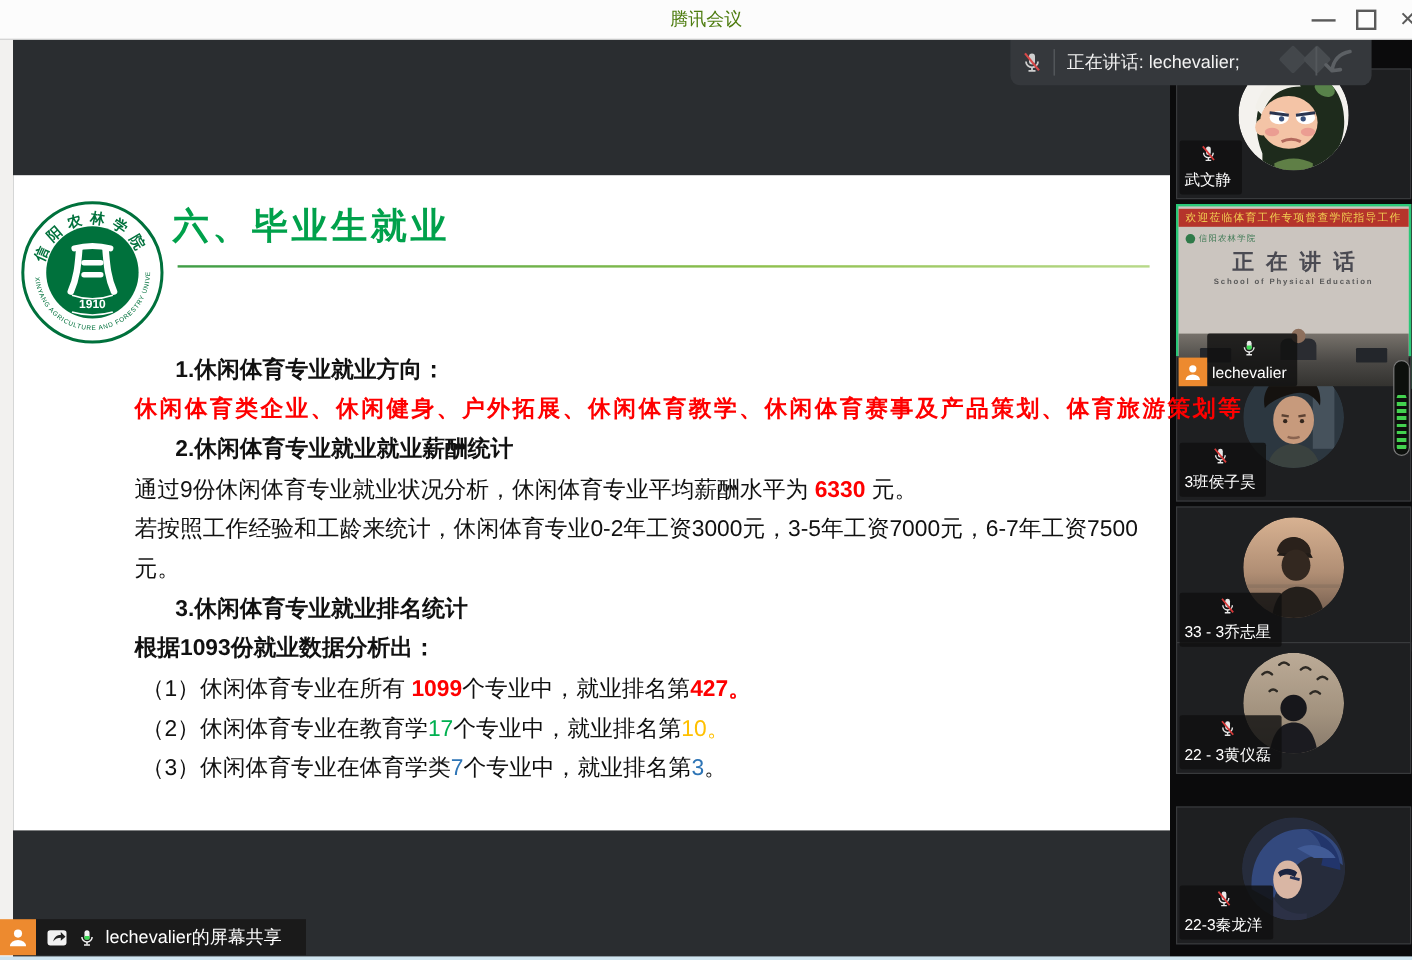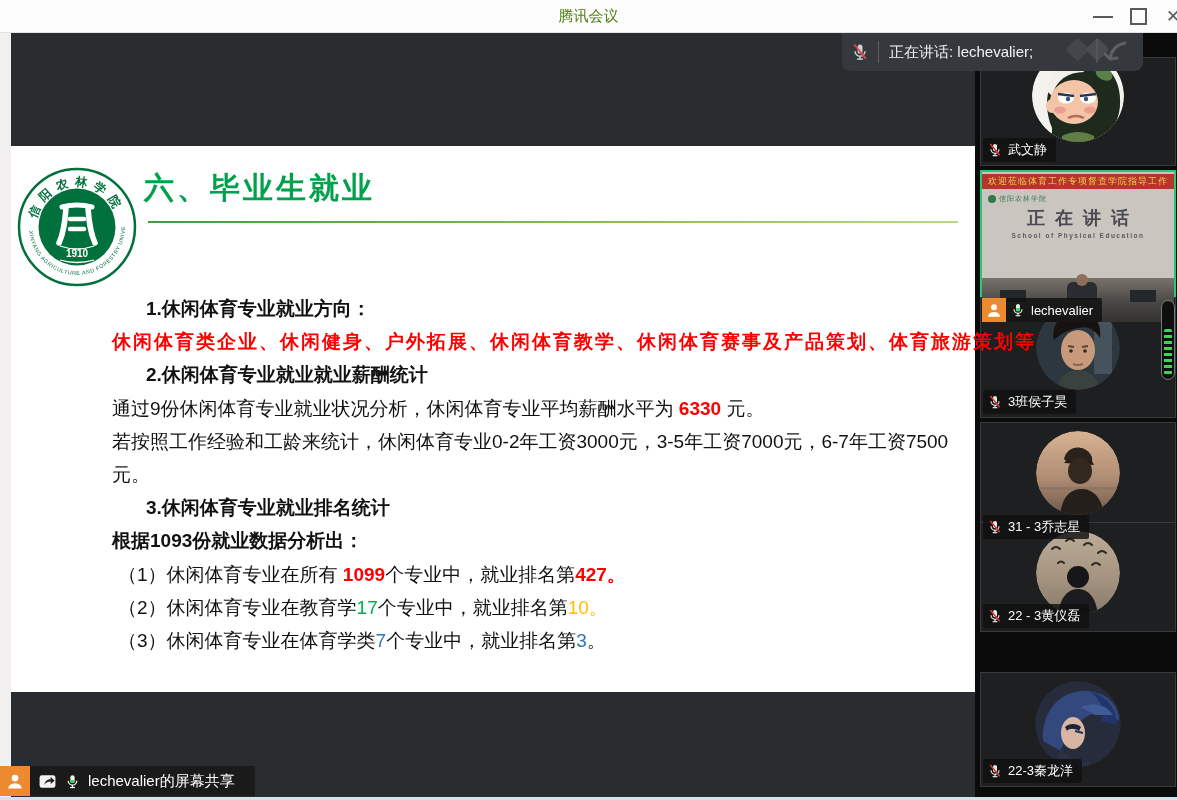--- a/index.html
+++ b/index.html
@@ -61,28 +61,28 @@
   .num-blue { color:#2E75B6; }
   
   .tile {
     position:absolute; left:980px; width:196px; background:#1e1f21;
     border:1px solid #383a3c; overflow:hidden; cursor:pointer;
   }
   .tile .avatar-wrap { position:absolute; left:0; right:0; display:flex; justify-content:center; }
   .name-badge {
     position:absolute; left:2px; bottom:3px; display:flex; align-items:center; gap:5px;
     background:rgba(16,16,16,0.82); color:#fff; font-size:13px;
-    padding:3px 9px 3px 4px; border-radius:2px; white-space:nowrap; z-index:4;
+    padding:3px 9px 3px 4px; border-radius:2px; white-space:nowrap; z-index:4;flex-direction:column;
   }
   .t1 { top:57px; height:109px; }
   .t1 .avatar-wrap { top:-8px; }
   .t2 { top:170px; height:154px; border:2px solid #29c878; background:#cbc5bf; }
   .t3 { top:297px; height:121px; }
   .t4 { top:422px; height:121px; }
-  .t5 { top:522px; height:110px;text-align:center; }
+  .t5 { top:535px; height:110px;text-align:center; }
   .t6 { top:672px; height:115px; }
   .t3 .avatar-wrap,.t4 .avatar-wrap,.t5 .avatar-wrap,.t6 .avatar-wrap { top:8px; }
   
   .t2-banner {
     position:absolute; left:0; top:2px; width:100%; height:15px; background:#b5342b;
     color:#f2cf52; font-size:9px; line-height:15px; text-align:center;
     white-space:nowrap; overflow:hidden; letter-spacing:1px; z-index:2;
   }
   .t2-minilogo { position:absolute; left:6px; top:22px; display:flex; align-items:center; gap:3px; z-index:2; }
   .t2-minilogo .dot { width:8px; height:8px; border-radius:50%; background:#2f7a49; }
@@ -316,21 +316,21 @@
       </svg>
     </div>
     <div class="name-badge">
       <svg width="16" height="16" viewBox="0 0 24 24">
           <rect x="9" y="3" width="6" height="11" rx="3" fill="#e8e8e8"></rect>
           <path d="M 6,11 a 6,6 0 0 0 12,0" stroke="#e8e8e8" stroke-width="1.8" fill="none"></path>
           <line x1="12" y1="17" x2="12" y2="20" stroke="#e8e8e8" stroke-width="1.8"></line>
           <line x1="8.5" y1="20.5" x2="15.5" y2="20.5" stroke="#e8e8e8" stroke-width="1.8"></line>
           <line x1="5" y1="3" x2="19" y2="20" stroke="#d83a3a" stroke-width="2.2"></line>
         </svg>
-      <span>31 - 3乔志星</span>
+      <span>33 - 3乔志星</span>
     </div>
   </div>
 
   <div class="tile t5">
     <div class="avatar-wrap">
       <svg class="av" width="84" height="84" viewBox="0 0 84 84">
         <defs>
           <clipPath id="c5">
               <circle cx="42" cy="42" r="42"></circle>
             </clipPath>

